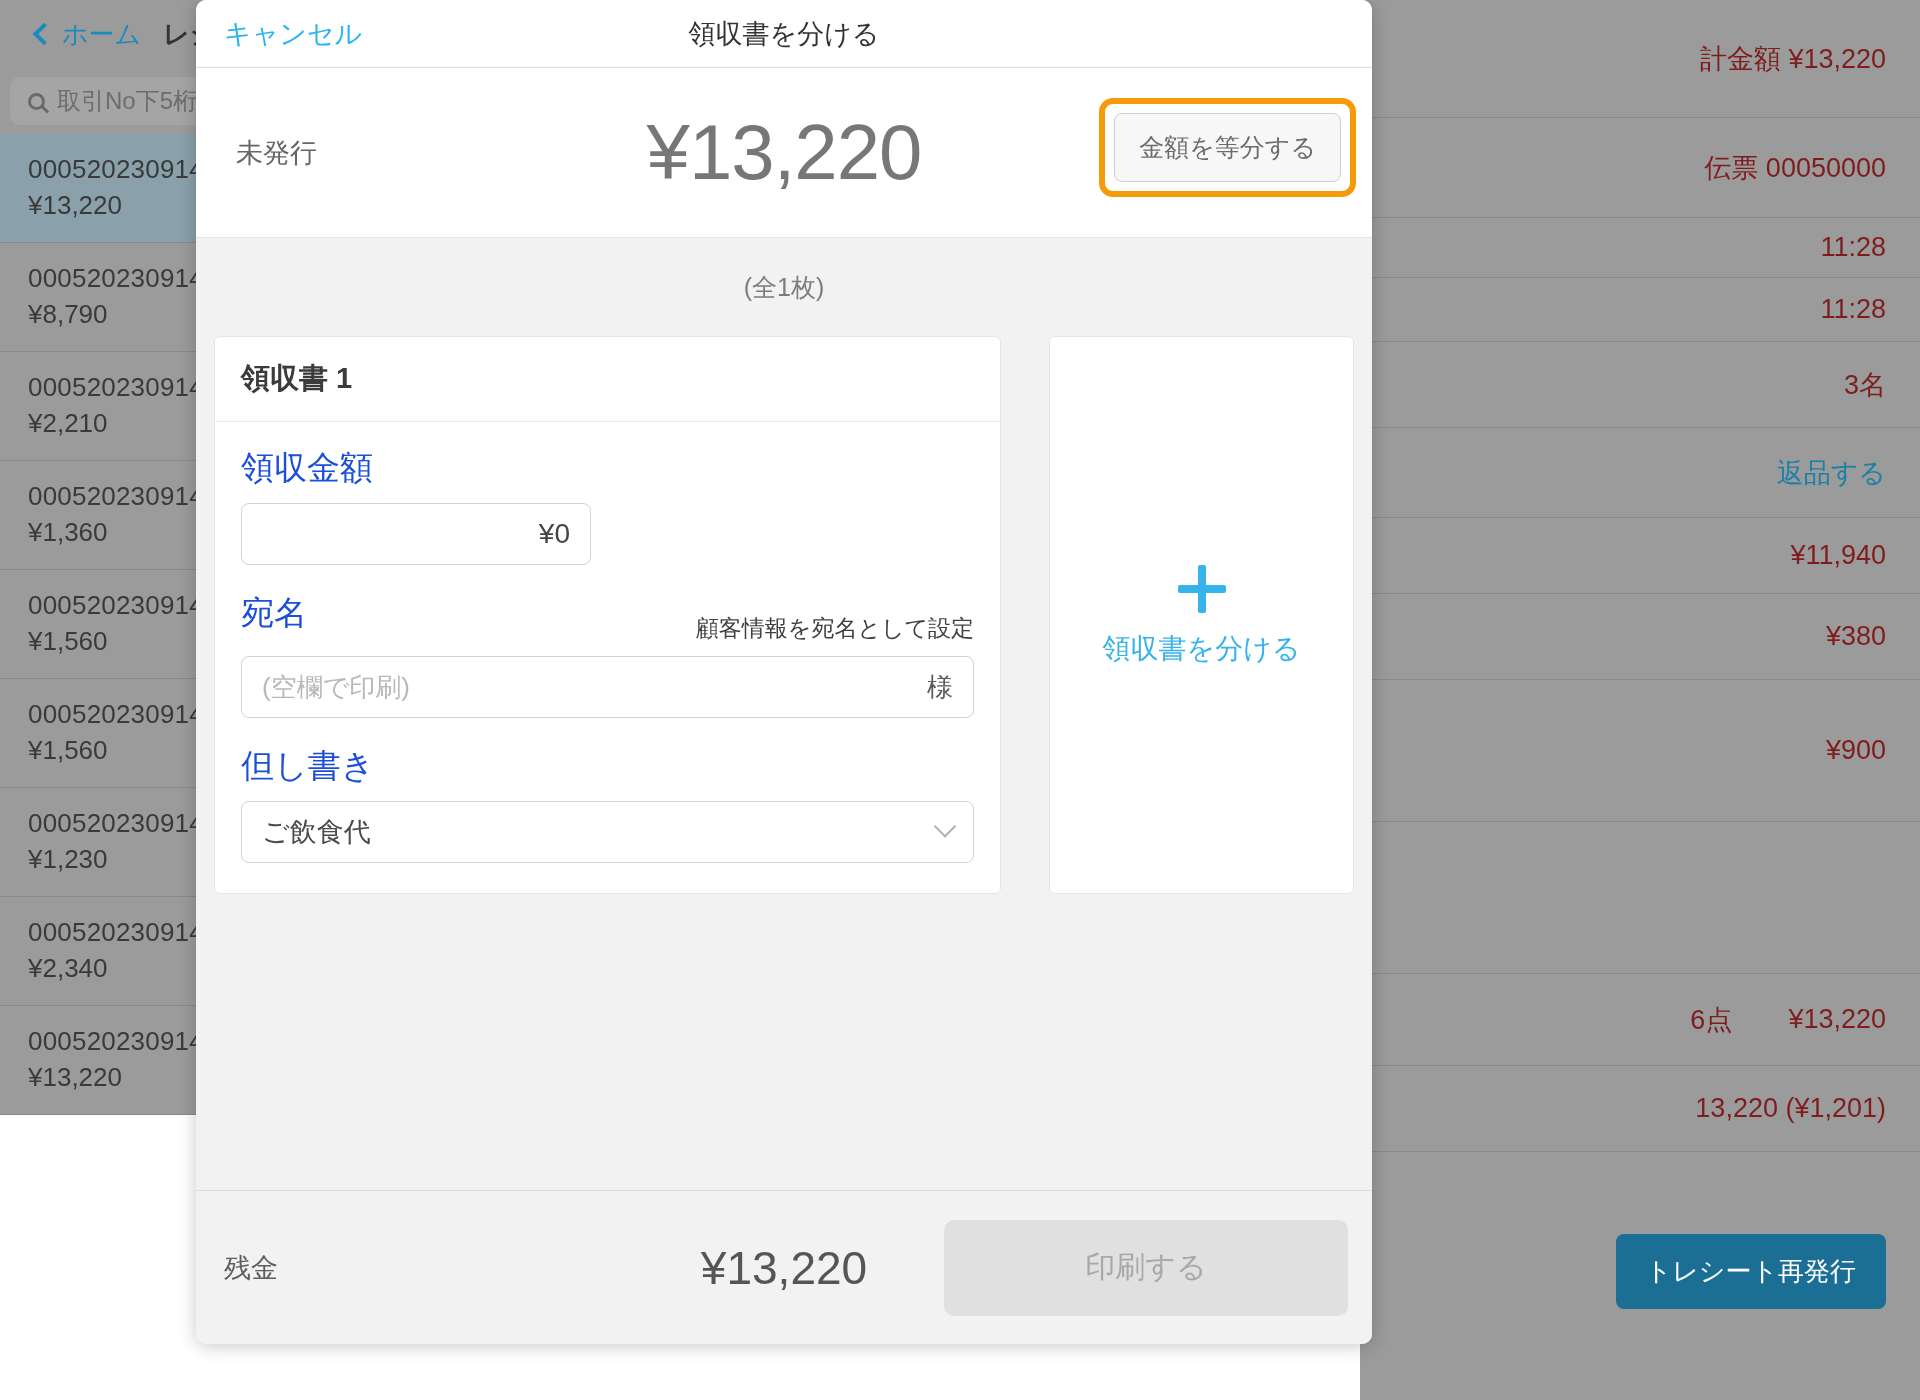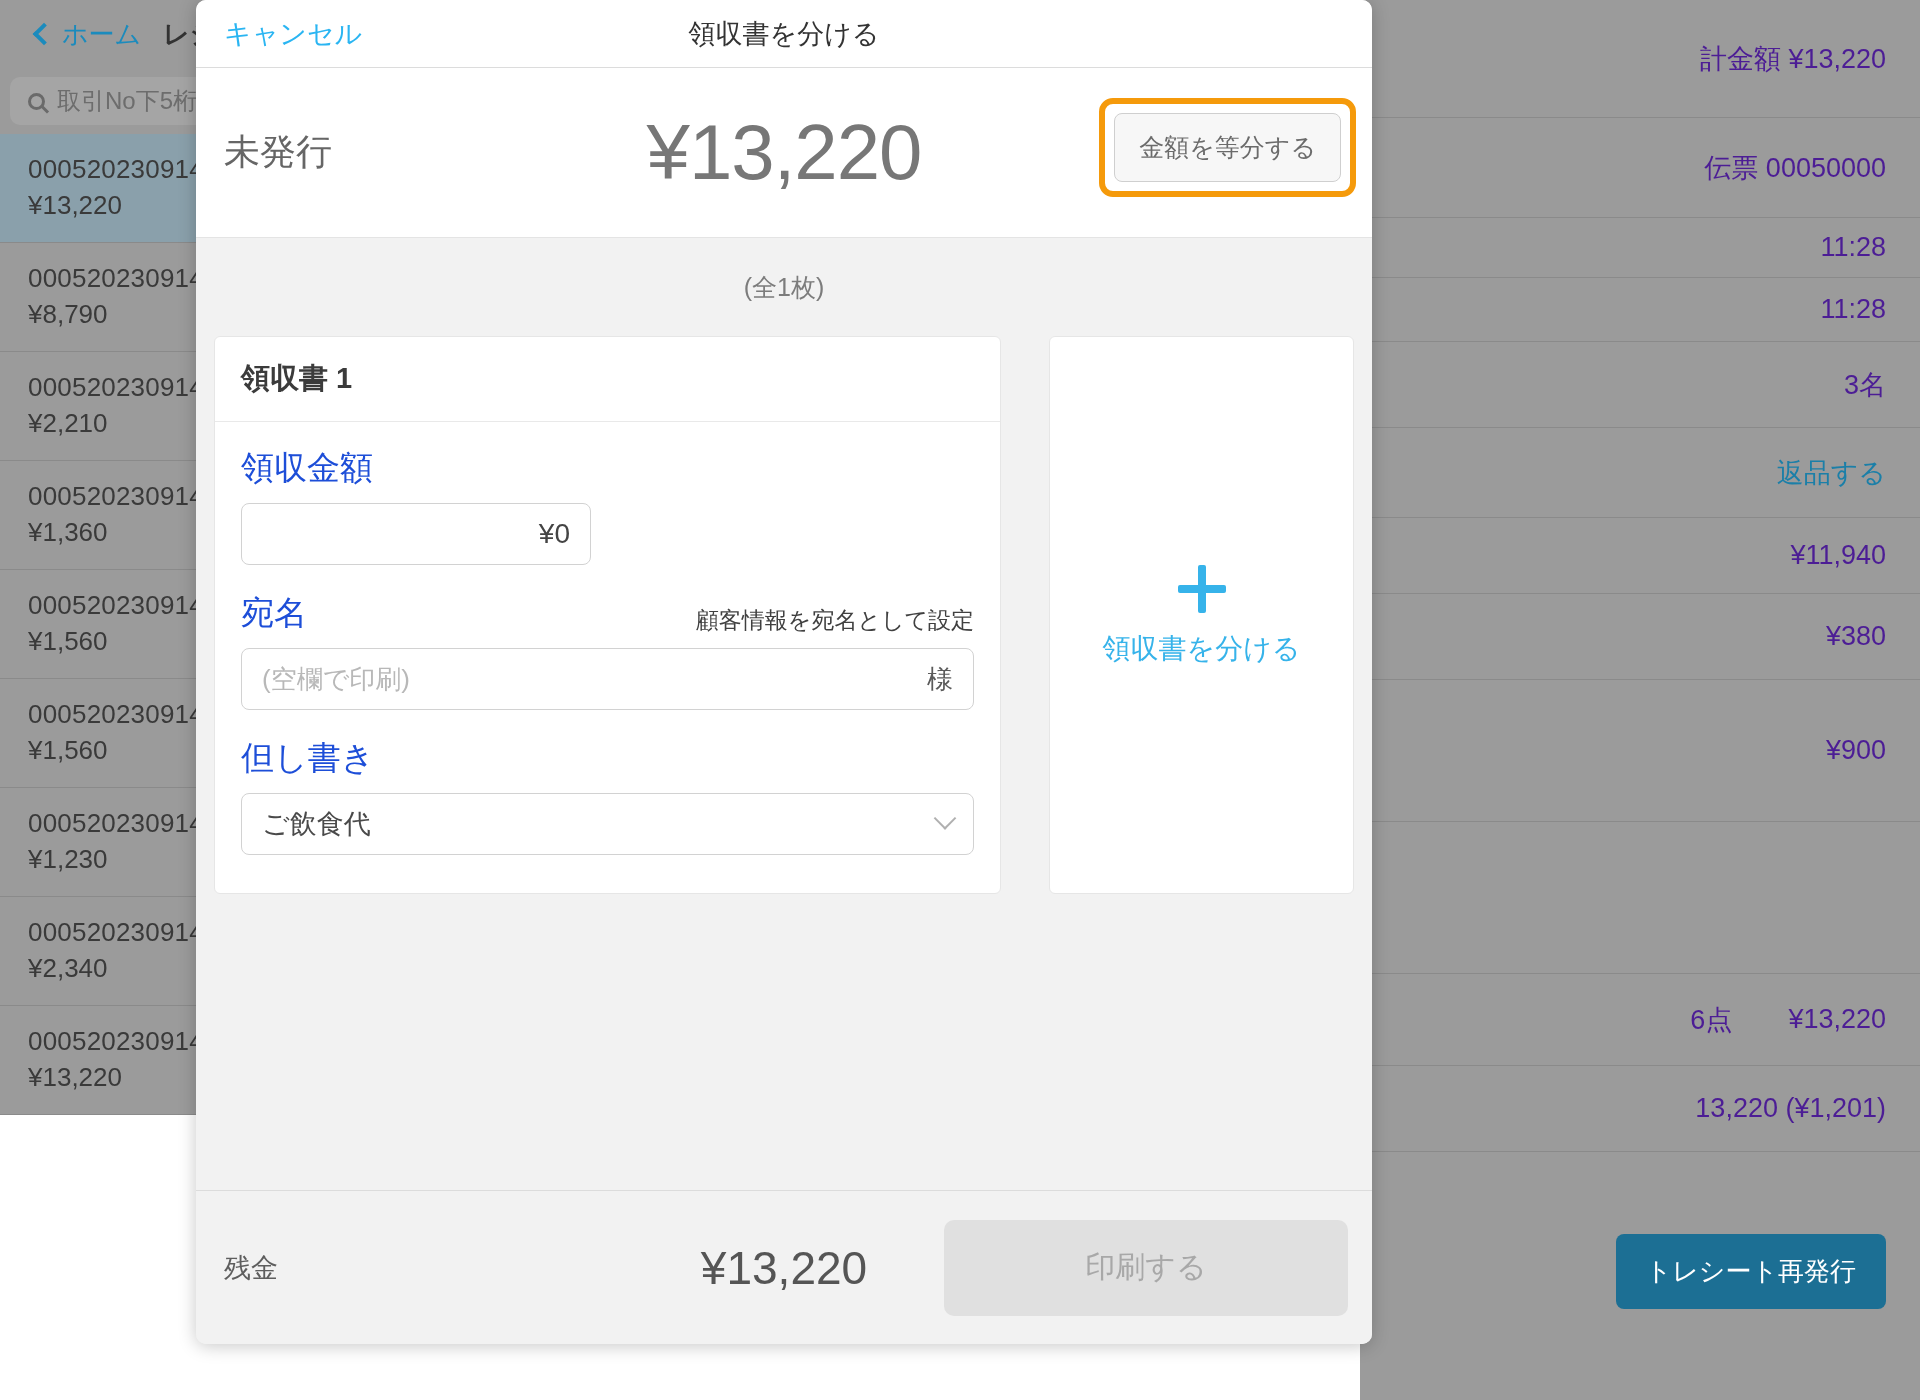--- a/index.html
+++ b/index.html
@@ -45,21 +45,21 @@
     background: #9b9b9b; color: #3a3a3a;
   }
   .tx-row.sel { background: #8aa0ab; }
   .tx-no { font-size: 26px; line-height: 1.35; letter-spacing: .2px; }
   .tx-amt { font-size: 26px; line-height: 1.4; }
 
   
   .bg-right { position: absolute; right: 0; top: 0; width: 560px; height: 1400px; background: #9b9b9b; }
   .rr {
     border-bottom: 1px solid #8a8a8a; display: flex; align-items: center;
-    justify-content: flex-end; padding-right: 34px; color: #4c1d95; font-size: 27px;
+    justify-content: flex-end; padding-right: 34px; color: #7f1d1d; font-size: 27px;
   }
   .rr.link { color: #1b7fa8; }
   .rr .dual { display: flex; gap: 56px; align-items: center; }
   .reissue-bar {
     position: absolute; left: 0; right: 0; bottom: 86px; height: 86px;
     display: flex; align-items: center; justify-content: flex-end; padding-right: 34px;
   }
   .reissue-btn {
     background: #1c6f94; color: #fff; font-size: 26px; border-radius: 8px;
     padding: 20px 30px; white-space: nowrap; border: none;
@@ -79,21 +79,21 @@
   .m-cancel { color: #2ab5f2; font-size: 27px; margin-left: 28px; }
   .m-title {
     position: absolute; left: 0; right: 0; text-align: center;
     font-size: 27px; color: #333; font-weight: 500;
   }
 
   .m-summary {
     height: 170px; flex: 0 0 170px; background: #fff; position: relative;
     display: flex; align-items: center; border-bottom: 1px solid #e4e4e4;
   }
-  .sum-status { margin-left: 28px; font-size: 36px; color: #666; }
+  .sum-status { margin-left: 40px; font-size: 27px; color: #666; }
   .sum-amount {
     position: absolute; left: 0; right: 0; text-align: center;
     font-size: 78px; color: #777; font-weight: 300; letter-spacing: -1px;
   }
   .equal-wrap { position: absolute; right: 16px; top: 30px; }
   .equal-hl { border: 6px solid #f59a0b; border-radius: 14px; padding: 9px; }
   .equal-btn {
     background: #f7f7f7; border: 1px solid #cfcfcf; border-radius: 8px;
     padding: 17px 24px; font-size: 25px; color: #6b6b6b; white-space: nowrap; text-align: right;
   }
@@ -263,21 +263,21 @@
           <h3>領収書 1</h3>
         </div>
         <div class="card-body">
 
           <div class="fld-label">領収金額</div>
           <div class="input amount">
             <span>¥0</span>
           </div>
 
           <div class="fld-row">
-            <span class="fld-label" style="margin-bottom:0;">宛名</span>
+            <span class="fld-label" style="margin-bottom:8px;">宛名</span>
             <span class="fld-link">顧客情報を宛名として設定</span>
           </div>
           <div class="input addr">
             <span class="ph">(空欄で印刷)</span>
             <span class="sfx">様</span>
           </div>
 
           <div class="fld-label">但し書き</div>
           <div class="input sel">
             <span class="val">ご飲食代</span>

